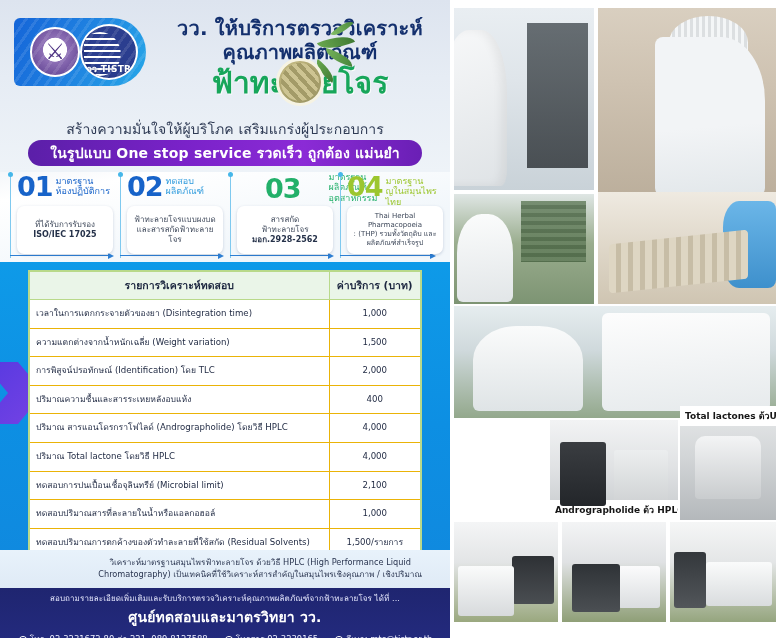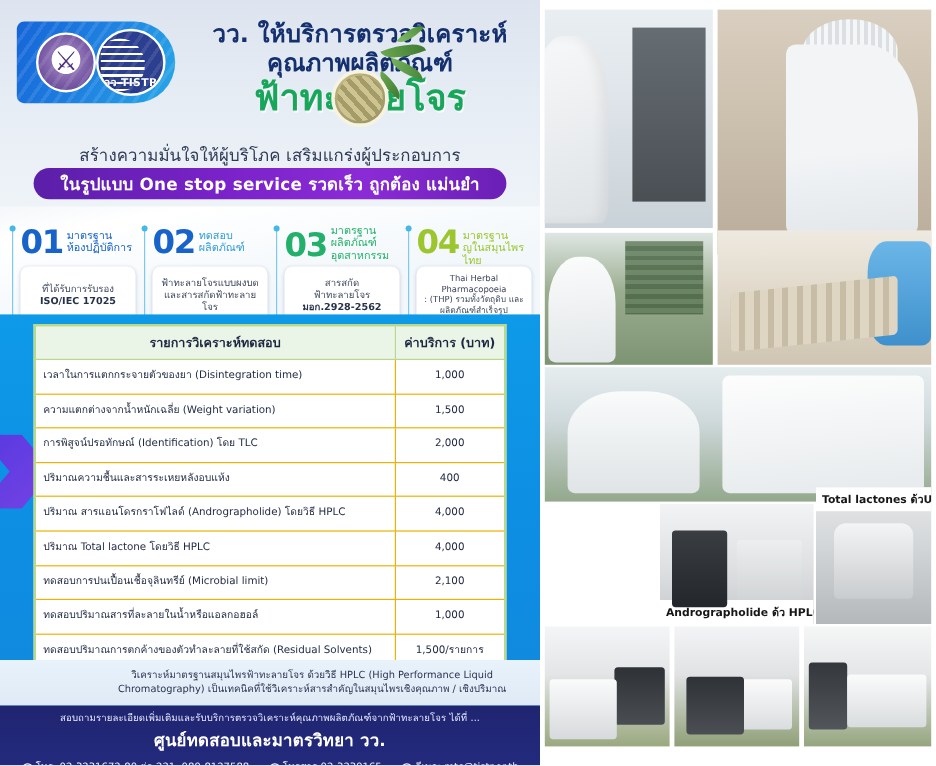--- a/index.html
+++ b/index.html
@@ -94,21 +94,21 @@
   .pill-banner{
     position:absolute; left:28px; top:140px; width:394px; height:26px;
     border-radius:14px;
     background: linear-gradient(90deg,#5b1fa8 0%, #7a22c9 40%, #8b2bd6 70%, #6a1fb5 100%);
     color:#ffffff; font-size:14px; font-weight:bold;
     display:flex; align-items:center; justify-content:center;
     letter-spacing:.2px;
   }
 
   
-  #steps { position:absolute; left:0; top:186px; width:450px; height:96px; }
+  #steps { position:absolute; left:0; top:170px; width:450px; height:96px; }
   .step { position:absolute; top:0; width:108px; height:96px; }
   .step .tickline{
     position:absolute; left:0; top:2px; width:1px; height:86px; background:#7fc9ef;
   }
   .step .tickdot{
     position:absolute; left:-2px; top:0px; width:5px; height:5px; border-radius:50%; background:#46b7e9;
   }
   .step .arrowline{
     position:absolute; left:0; bottom:10px; width:100px; height:1px; background:#2d7fd4;
   }
@@ -125,21 +125,21 @@
     display:flex; flex-direction:column; align-items:center; justify-content:center;
     text-align:center; padding:2px 4px;
   }
   .sc-line{ font-size:8px; color:#3c4658; line-height:1.28; }
   .sc-line.b{ font-weight:bold; color:#26324a; }
   .sc-line.sm{ font-size:7px; }
 
   
   .c-blue  { color:#1763c9; }
   .c-blue2 { color:#2f9bdd; }
-  .c-green { color:#23b06a; }
+  .c-green { color:#23b06a;margin-left:28px; }
   .c-lime  { color:#9cc62e; }
 
   
   #table-band{
     position:absolute; left:0; top:262px; width:450px; height:360px;
     background: linear-gradient(180deg,#0e9ae8 0%, #0d8fe3 45%, #1187dd 100%);
   }
   .chevron{
     position:absolute; left:-18px; top:100px; width:62px; height:62px;
     background: linear-gradient(135deg,#5a34e0,#7b3fe4);

